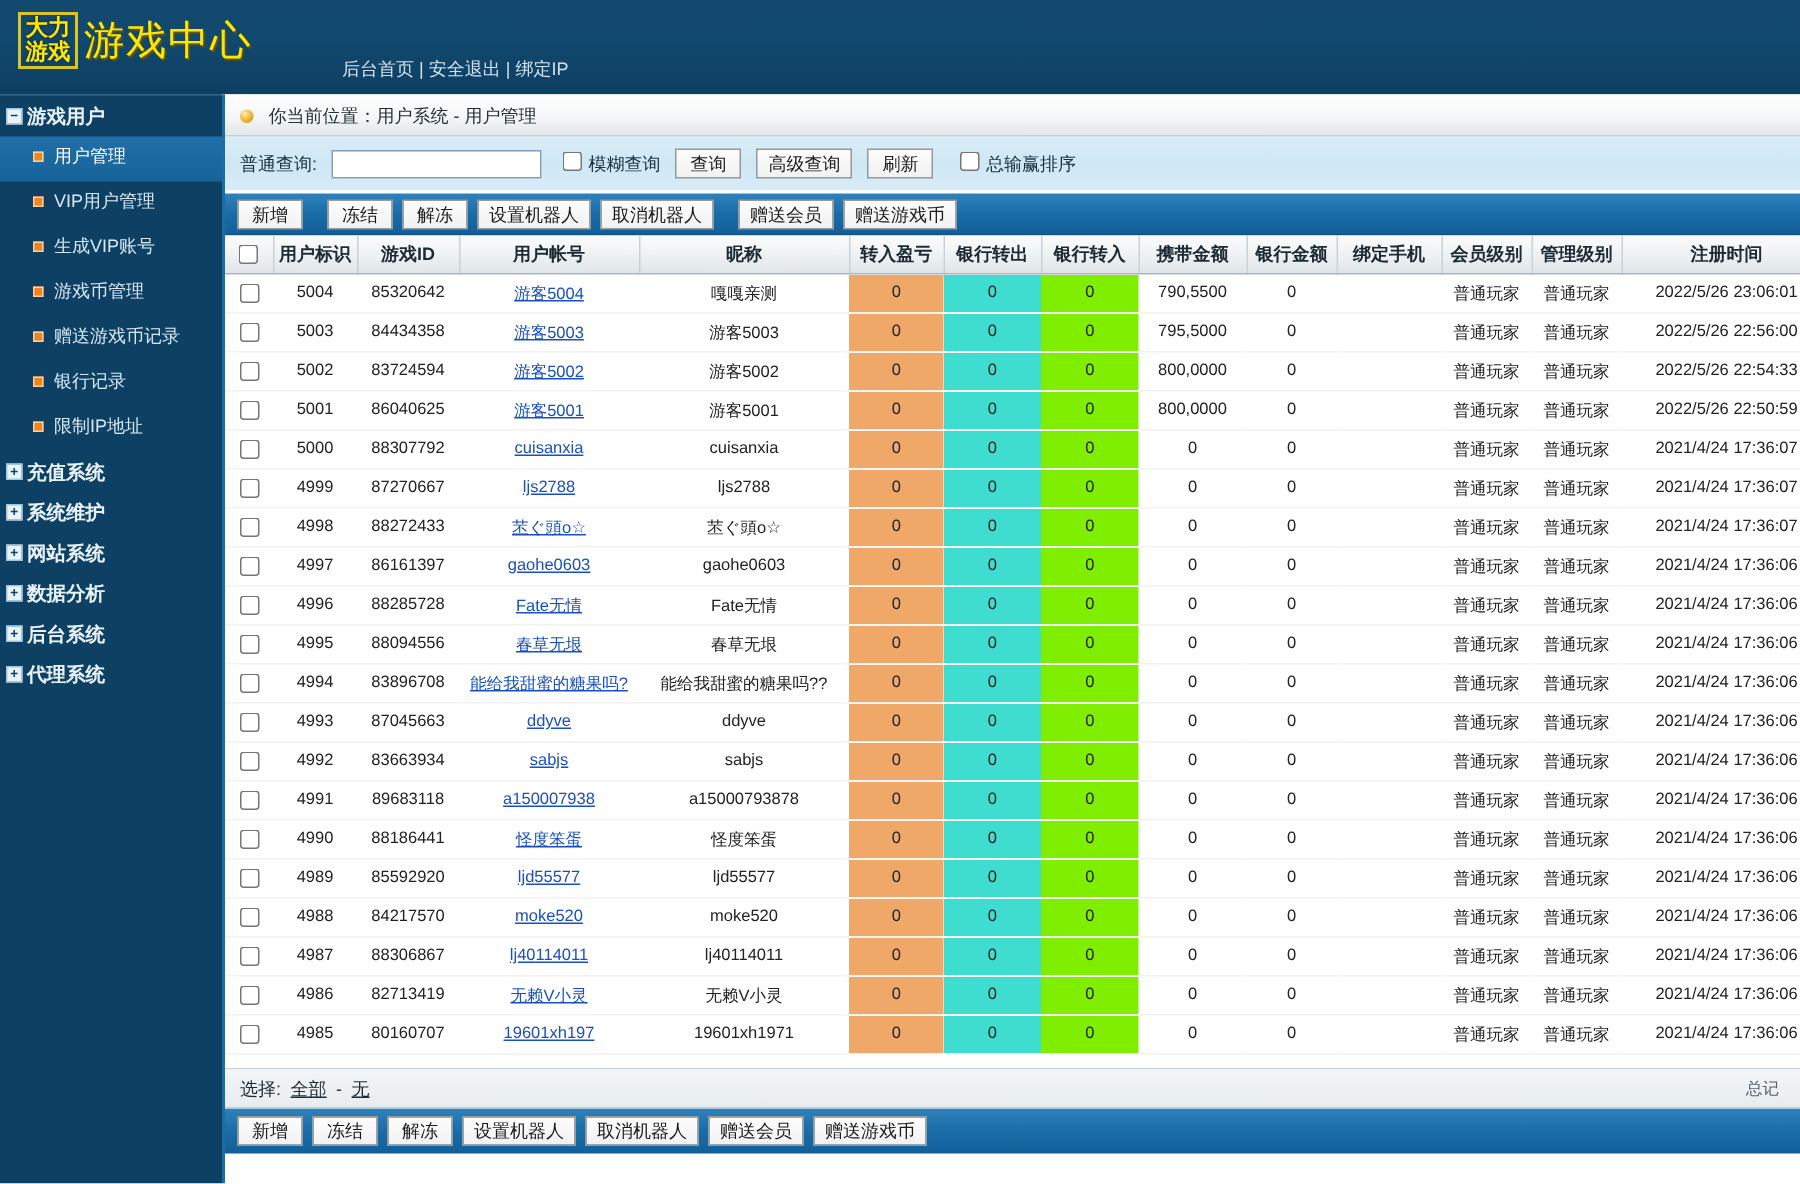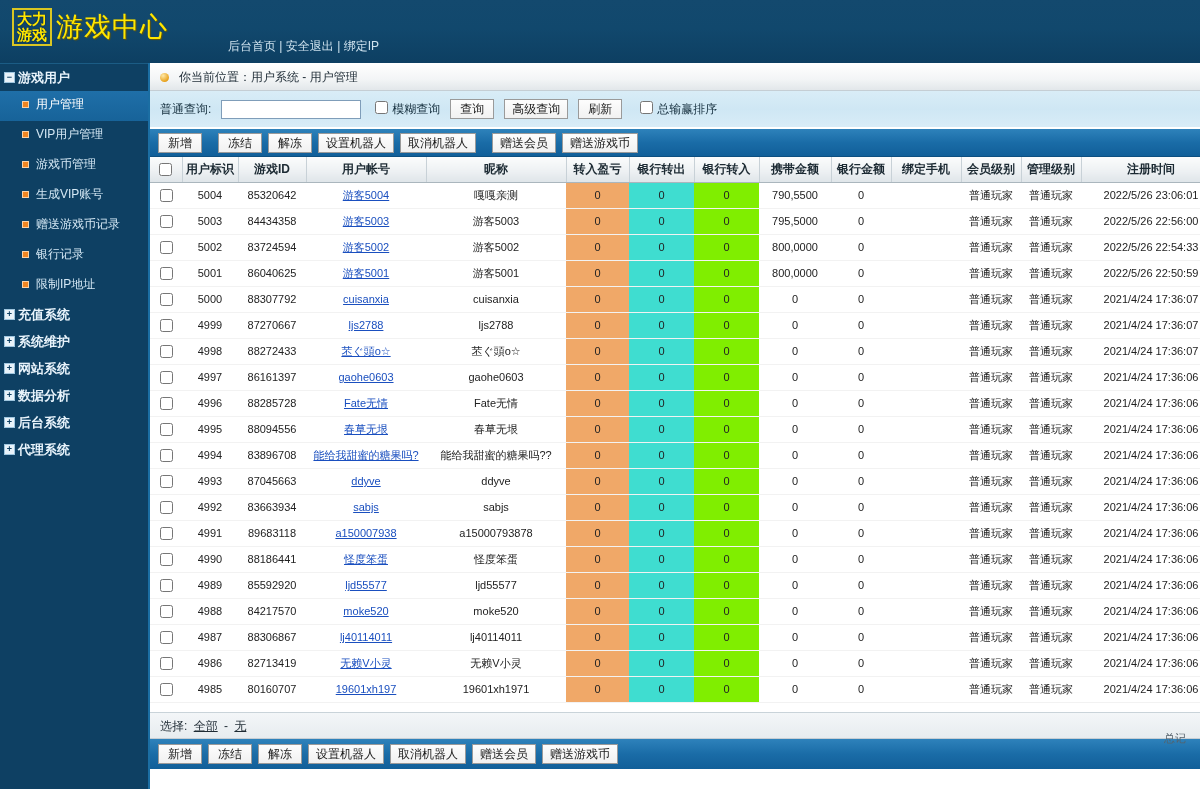--- a/index.html
+++ b/index.html
@@ -206,21 +206,21 @@
   .selectbar {
     height: 26px; line-height: 26px;
     background: linear-gradient(to bottom, #f3f6f8 0%, #e7ecef 100%);
     border-bottom: 1px solid #c6ced4;
     padding-left: 10px;
     color: #1f2b34; font-size: 12px;
     position: relative;
   }
   .selectbar a { color: #1f2b34; text-decoration: underline; margin: 0 3px; }
   .selectbar .right-cut {
-    position: absolute; right: 2px; top: 12px;
+    position: absolute; right: 2px; top: 0;
     color: #55626b; font-size: 11px; overflow: hidden;
     width: 34px; white-space: nowrap;
   }
 
   .footbar {
     height: 30px;
     background: linear-gradient(to bottom, #2e82bb 0%, #1a6ca7 50%, #115f99 100%);
     display: flex; align-items: center; padding-left: 8px;
   }
   .footbar .btn { margin-left: 0; margin-right: 6px; }
@@ -246,22 +246,22 @@
       <a href="#">安全退出</a>
       <span class="sep">|</span>
       <a href="#">绑定IP</a>
     </div>
   </div>
 
   <div class="sidebar" id="sidebar">
       <div class="side-group"><span class="toggle">−</span><span>游戏用户</span></div>
       <div class="side-item active"><span class="dot"></span><span>用户管理</span></div>
       <div class="side-item"><span class="dot"></span><span>VIP用户管理</span></div>
+      <div class="side-item"><span class="dot"></span><span>生成VIP账号</span></div>
       <div class="side-item"><span class="dot"></span><span>游戏币管理</span></div>
-      <div class="side-item"><span class="dot"></span><span>生成VIP账号</span></div>
       <div class="side-item"><span class="dot"></span><span>赠送游戏币记录</span></div>
       <div class="side-item"><span class="dot"></span><span>银行记录</span></div>
       <div class="side-item"><span class="dot"></span><span>限制IP地址</span></div>
       <div class="side-group"><span class="toggle">+</span><span>充值系统</span></div>
       <div class="side-group"><span class="toggle">+</span><span>系统维护</span></div>
       <div class="side-group"><span class="toggle">+</span><span>网站系统</span></div>
       <div class="side-group"><span class="toggle">+</span><span>数据分析</span></div>
       <div class="side-group"><span class="toggle">+</span><span>后台系统</span></div>
       <div class="side-group"><span class="toggle">+</span><span>代理系统</span></div>
     </div>

